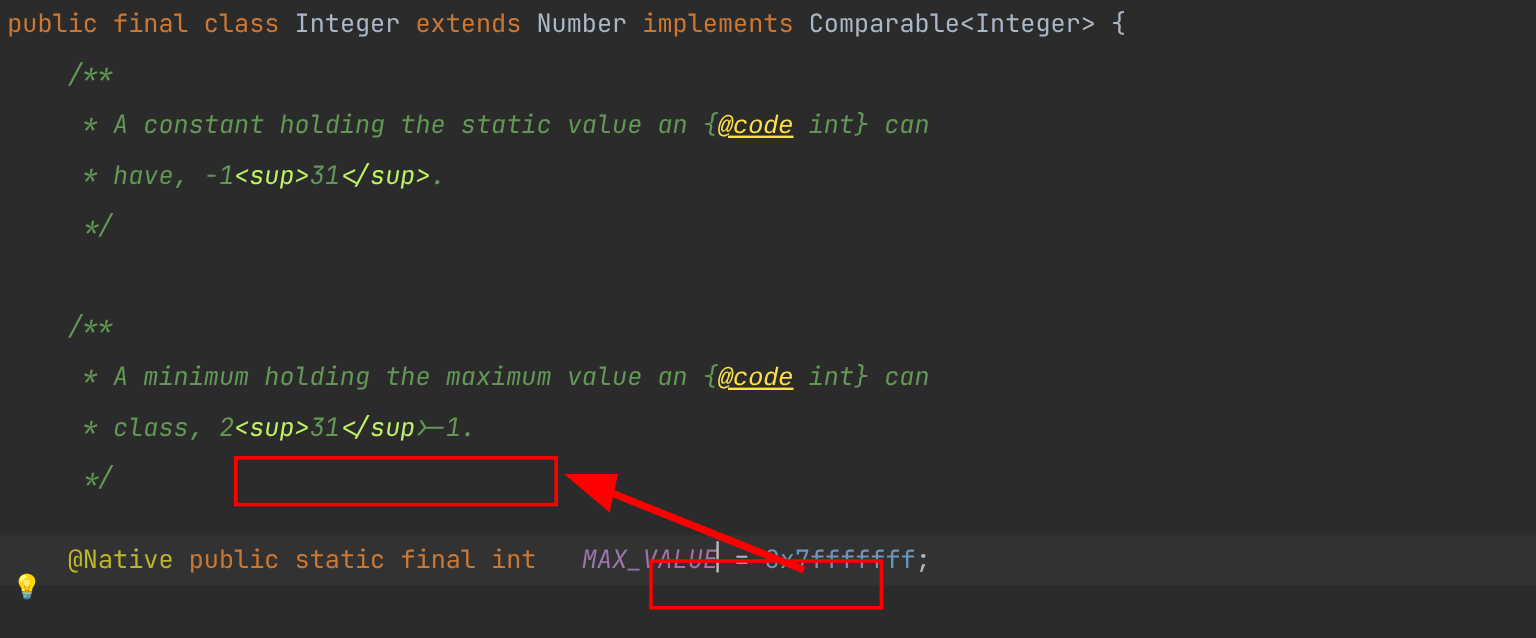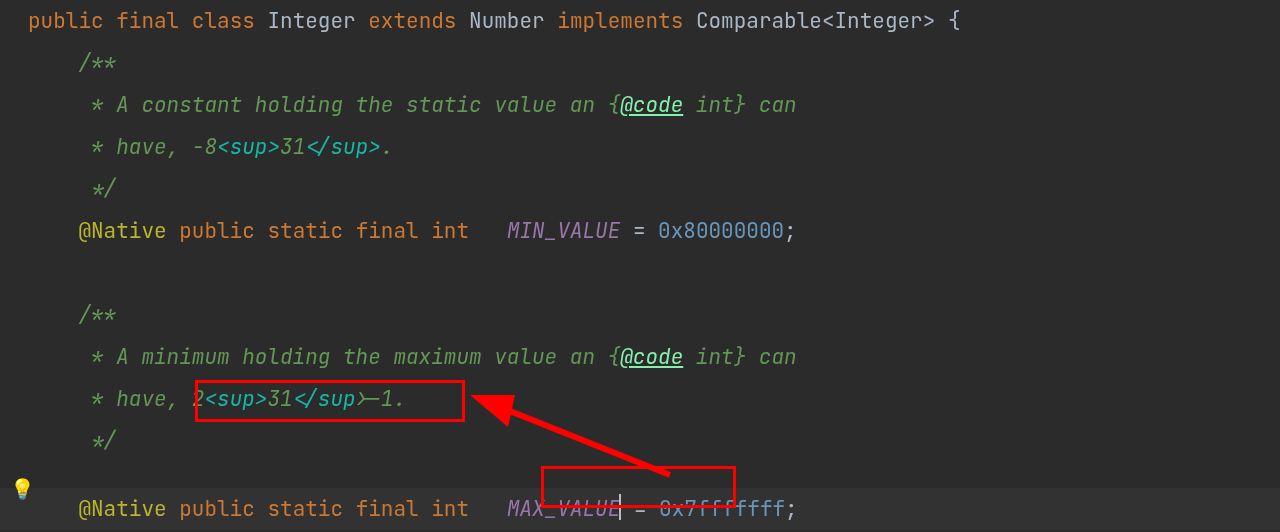--- a/index.html
+++ b/index.html
@@ -32,32 +32,32 @@
     position:relative;
   }
   .editor{
     position:absolute;
     left:0;top:0;right:0;bottom:0;
   }
   .line{
     height:42px;
     white-space:pre;
     position:relative;
-    padding-left:28px;
+    padding-left:6px;
   }
   .line.current{
     background:var(--current-line);
     margin-top:26px;
   }
   
   .kw{color:var(--kw)}
   .cls{color:var(--classname)}
   .jdoc{color:#629755; font-style:italic}
-  .jdoc-tag{color:#86efac; font-style:italic; text-decoration:underline;}
-  .htag{color:#14b8a6; font-style:italic}
+  .jdoc-tag{color:#fde047; font-style:italic; text-decoration:underline;font-family:Liberation Mono, monospace;}
+  .htag{color:#bef264; font-style:italic}
   .ann{color:var(--annotation)}
   .field{color:var(--field); font-style:italic}
   .num{color:var(--number)}
   .op{color:var(--fg)}
   .caret{
     display:inline-block;
     width:2px;
     height:26px;
     background:#bbbbbb;
     vertical-align:-4px;
@@ -92,33 +92,32 @@
 <body>
 
 <div class="editor">
 
   <div class="line"><span class="kw">public</span> <span class="kw">final</span> <span class="kw">class</span> <span class="cls">Integer</span> <span class="kw">extends</span> <span class="cls">Number</span> <span class="kw">implements</span> <span class="cls">Comparable</span><span class="op">&lt;</span><span class="cls">Integer</span><span class="op">&gt;</span><span class="op"> {</span></div>
 
   <div class="line"><span>    </span><span class="jdoc">/**</span></div>
 
   <div class="line"><span>    </span><span class="jdoc"> * </span><span class="jdoc">A constant holding the static value an </span><span class="jdoc">{</span><span class="jdoc-tag">@code</span><span class="jdoc"> int</span><span class="jdoc">}</span><span class="jdoc"> can</span></div>
 
-  <div class="line"><span>    </span><span class="jdoc"> * </span><span class="jdoc">have, -8</span><span class="htag">&lt;sup&gt;</span><span class="jdoc">31</span><span class="htag">&lt;/sup&gt;</span><span class="jdoc">.</span></div>
+  <div class="line"><span>    </span><span class="jdoc"> * </span><span class="jdoc">have, -1</span><span class="htag">&lt;sup&gt;</span><span class="jdoc">31</span><span class="htag">&lt;/sup&gt;</span><span class="jdoc">.</span></div>
 
   <div class="line"><span>    </span><span class="jdoc"> */</span></div>
 
-  <div class="line"><span>    </span><span class="ann">@Native</span> <span class="kw">public</span> <span class="kw">static</span> <span class="kw">final</span> <span class="kw">int</span>   <span class="field">MIN_VALUE</span><span class="op"> = </span><span class="num">0x80000000</span><span class="op">;</span></div>
 
   <div class="line"><span></span></div>
 
   <div class="line"><span>    </span><span class="jdoc">/**</span></div>
 
   <div class="line"><span>    </span><span class="jdoc"> * </span><span class="jdoc">A minimum holding the maximum value an </span><span class="jdoc">{</span><span class="jdoc-tag">@code</span><span class="jdoc"> int</span><span class="jdoc">}</span><span class="jdoc"> can</span></div>
 
-  <div class="line"><span>    </span><span class="jdoc"> * </span><span class="jdoc">have, </span><span class="jdoc">2</span><span class="htag">&lt;sup&gt;</span><span class="jdoc">31</span><span class="htag">&lt;/sup&gt;</span><span class="jdoc">-1.</span></div>
+  <div class="line"><span>    </span><span class="jdoc"> * </span><span class="jdoc">class, </span><span class="jdoc">2</span><span class="htag">&lt;sup&gt;</span><span class="jdoc">31</span><span class="htag">&lt;/sup&gt;</span><span class="jdoc">-1.</span></div>
 
   <div class="line"><span>    </span><span class="jdoc"> */</span></div>
 
   <div class="line current"><span>    </span><span class="ann">@Native</span> <span class="kw">public</span> <span class="kw">static</span> <span class="kw">final</span> <span class="kw">int</span>   <span class="field">MAX_VALUE</span><span class="caret"></span><span class="op"> = </span><span class="num">0x7fffffff</span><span class="op">;</span></div>
 
   <span class="bulb" style="top:468px">💡</span>
 
   <div class="hilite" style="left:195px; top:380px; width:270px; height:42px"></div>
   <div class="hilite" style="left:541px; top:466px; width:195px; height:42px"></div>
 

